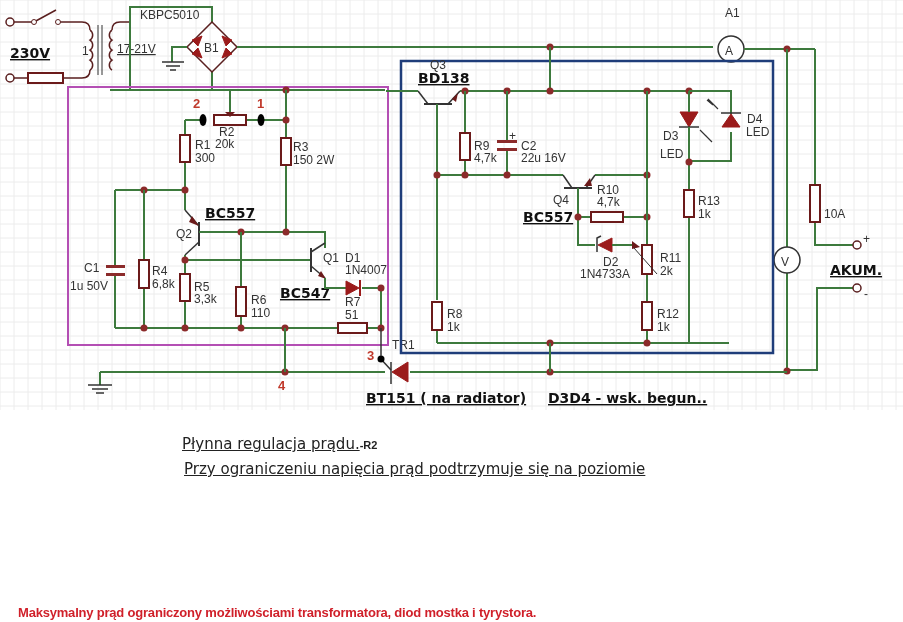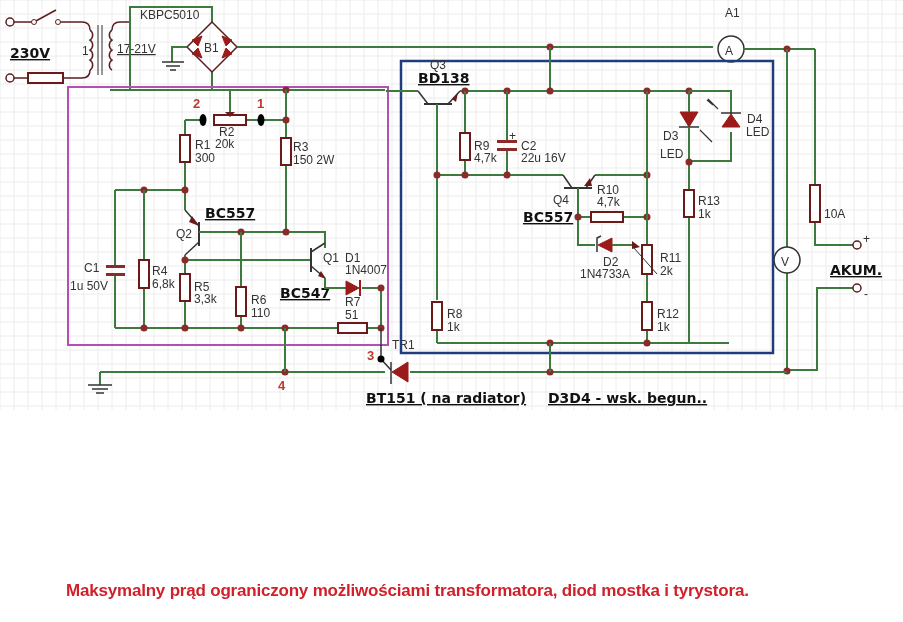--- a/index.html
+++ b/index.html
@@ -12,21 +12,21 @@
   .res{fill:#fff;stroke:#6b1a1a;stroke-width:2;}
   .dot{fill:#8b2a2a;}
   .dio{fill:#9b1b1b;stroke:#9b1b1b;}
   .lbl{font-family:"Liberation Sans",sans-serif;font-size:12px;fill:#333;}
   .blbl{font-family:"DejaVu Sans",sans-serif;font-weight:bold;font-size:14px;fill:#111;text-decoration:underline;}
   .red{font-family:"Liberation Sans",sans-serif;font-weight:bold;font-size:13px;fill:#c0392b;}
   .notes{position:absolute;left:182px;top:432px;font-family:"DejaVu Sans",sans-serif;font-size:15px;color:#222;line-height:24px;}
   .notes div{white-space:nowrap;}
   .notes .u{text-decoration:underline;}
   .notes .s{font-family:"Liberation Sans",sans-serif;font-weight:bold;font-size:11px;}
-  .bottom{position:absolute;left:18px;top:581px;font-family:"Liberation Sans",sans-serif;font-weight:bold;font-size:17px;color:#d0202a;white-space:nowrap;letter-spacing:-0.2px;margin-left:48px;}
+  .bottom{position:absolute;left:18px;top:605px;font-family:"Liberation Sans",sans-serif;font-weight:bold;font-size:13px;color:#d0202a;white-space:nowrap;letter-spacing:-0.2px;}
 </style>
 </head>
 <body>
 
 <svg id="schem" viewBox="0 0 903 410" xmlns="http://www.w3.org/2000/svg">
   <g id="gridlayer">
       <line x1="0" x2="0" y1="0" y2="410" class="grid"></line>
       <line x1="14" x2="14" y1="0" y2="410" class="grid"></line>
       <line x1="28" x2="28" y1="0" y2="410" class="grid"></line>
       <line x1="42" x2="42" y1="0" y2="410" class="grid"></line>
@@ -388,15 +388,17 @@
     <text x="746" y="136" class="lbl">LED</text>
   </g>
   <path class="w" d="M689 91 V112 M689 127 V190 M689 217 V343"></path>
   <circle class="dot" cx="689" cy="162" r="3.5"></circle>
   <rect x="684" y="190" width="10" height="27" class="res"></rect>
   <text x="698" y="205" class="lbl">R13</text>
   <text x="698" y="218" class="lbl">1k</text>
 </svg>
 
 <div class="notes">
+  <div><span class="u">Płynna regulacja prądu.</span><span class="s">-R2</span></div>
+  <div style="padding-left:2px"><span class="u">Przy ograniczeniu napięcia prąd podtrzymuje się na poziomie </span></div>
 </div>
 
 <div class="bottom">Maksymalny prąd ograniczony możliwościami transformatora, diod mostka i tyrystora.</div>
 
 </body></html>

